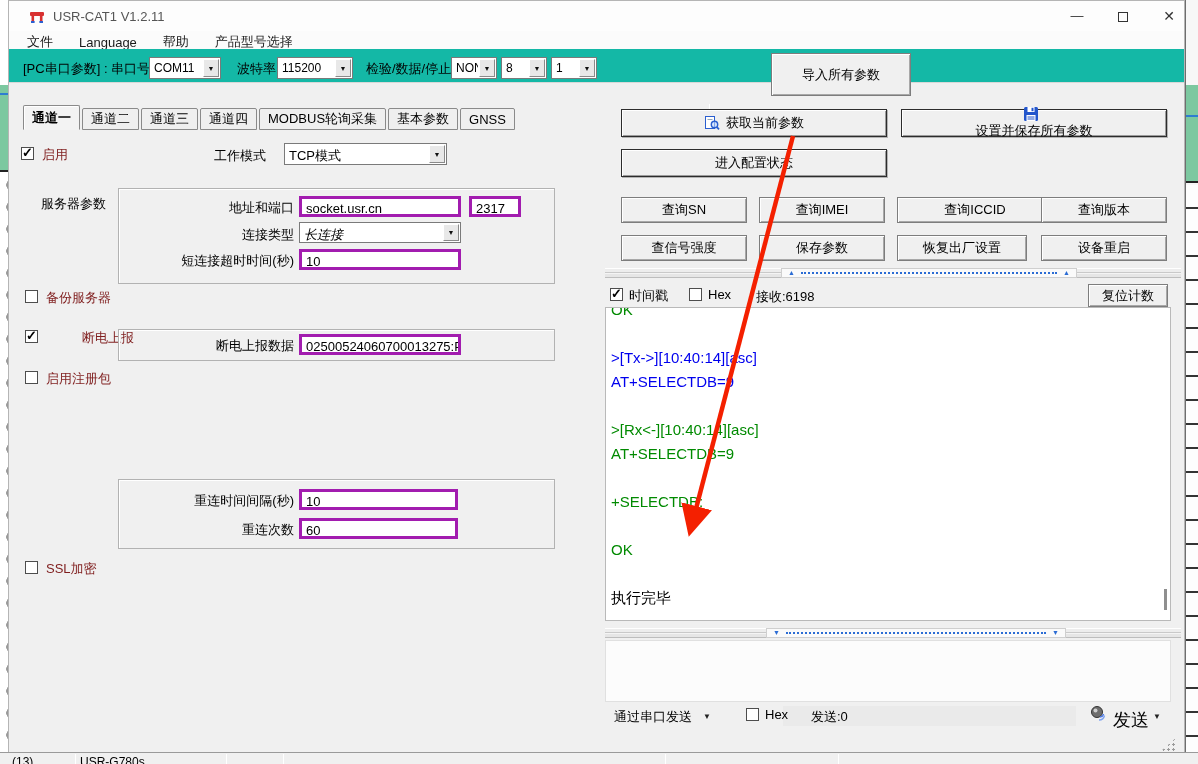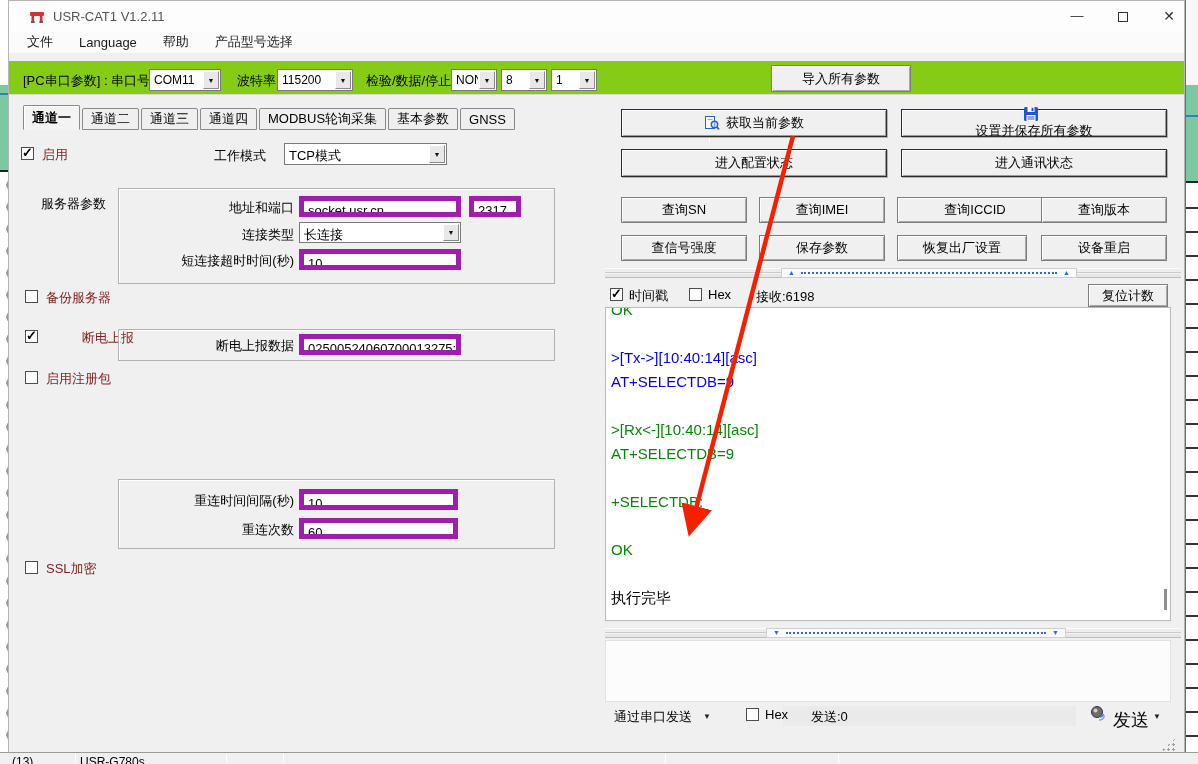--- a/index.html
+++ b/index.html
@@ -28,21 +28,21 @@
   .logo { position:absolute; left:20px; top:7px; width:16px; height:16px; }
   .wbtn { position:absolute; top:0; width:44px; height:30px; text-align:center; line-height:30px; font-size:13px; color:#333; }
   .wbtn.min { left:1046px; }
   .wbtn.max { left:1092px; }
   .wbtn.cls { left:1138px; font-size:14px; }
   .maxglyph { display:inline-block; width:10px; height:10px; border:1px solid #333; vertical-align:middle; }
 
   .menubar { position:absolute; left:0; top:30px; right:0; height:22px; background:#fbfbfb; display:flex; align-items:center; padding-left:18px; gap:26px; }
   .menu-item { font-size:13px; color:#1a1a1a; white-space:nowrap; }
 
-  .toolbar { position:absolute; left:0; top:60px; right:0; height:34px; background:#84cc16; border-bottom:1px solid #d8d8d8; }
+  .toolbar { position:absolute; left:0; top:48px; right:0; height:34px; background:#14b8a6; border-bottom:1px solid #d8d8d8; }
   .tlabel { position:absolute; top:11px; font-size:13px; color:#000; white-space:nowrap; }
 
   .combo { position:absolute; height:22px; background:#fff; border:1px solid #7a7a7a; }
   .combo .val { position:absolute; left:4px; top:3px; right:18px; font-size:12px; color:#000; overflow:hidden; white-space:nowrap; }
   .combo .dd { position:absolute; right:1px; top:1px; bottom:1px; width:16px; background:#e8e8e8;
       border:1px solid #fff; border-right-color:#8a8a8a; border-bottom-color:#8a8a8a;
       display:flex; align-items:center; justify-content:center; font-size:7px; color:#111; }
 
   .led { position:absolute; left:662px; top:62px; width:13px; height:13px; background:#00c400; border:1px solid #2a7a2a; border-radius:3px; }
   .closeport { position:absolute; left:682px; top:60px; font-size:14px; font-weight:bold; color:#0000d4; }
@@ -60,21 +60,21 @@
   .tab.active { height:25px; font-weight:bold; background:#f3f3f3; border-bottom-color:#f3f3f3; box-shadow: inset 1px 1px 0 #fff; }
 
   
   .cb { position:absolute; width:13px; height:13px; background:#fff; border:1px solid #4d4d4d; }
   .cb[data-checked="true"]::after { content:"✓"; position:absolute; left:0px; top:-3px; font-size:13px; font-weight:bold; color:#000; }
   .cblabel { position:absolute; font-size:13px; color:#7f1d1d; white-space:nowrap; }
 
   .grp { position:absolute; border:1px solid #b2b2b2; box-shadow: inset 1px 1px 0 #ffffff; }
   .flabel { position:absolute; font-size:13px; color:#000; white-space:nowrap; }
   .flabel.r { text-align:right; }
-  .tbox { position:absolute; background:#fff; border:5px solid #a21caf; height:21px; font-size:13px; color:#000; padding:2px 0 0 4px; white-space:nowrap; overflow:hidden; }
+  .tbox { position:absolute; background:#fff; border:3px solid #a21caf; height:21px; font-size:13px; color:#000; padding:2px 0 0 4px; white-space:nowrap; overflow:hidden; }
 
   
   .abtn { height:28px; }
   .sbtn { height:26px; }
 
   
   .split { position:absolute; left:604px; width:576px; height:10px;
       background:linear-gradient(#ffffff 0 1px, #ededed 1px 4px, #c9c9c9 4px 5px, #f4f4f4 5px 6px, #e6e6e6 6px 9px, #bdbdbd 9px 10px); }
   .split .handle { position:absolute; top:0; height:10px; background:#fafafa; border:1px solid #cfcfcf; display:flex; align-items:center; padding:0 6px; }
   .split .dots { flex:1; border-top:2px dotted #2b6cd4; margin:0 6px; }
@@ -163,21 +163,21 @@
         <span class="val">8</span>
         <span class="dd">▼</span>
       </div>
       <div class="combo" style="left:542px; top:8px; width:46px;">
         <span class="val">1</span>
         <span class="dd">▼</span>
       </div>
       <span class="led"></span>
       <span class="closeport">关闭串口</span>
       <span class="tsep"></span>
-      <div class="btn" style="left:762px; top:4px; width:140px; height:27px;">导入所有参数</div>
+      <div class="btn" style="left:762px; top:4px; width:140px; height:43px;">导入所有参数</div>
     </div>
 
     <div class="tabs">
       <span class="tab active">通道一</span>
       <span class="tab">通道二</span>
       <span class="tab">通道三</span>
       <span class="tab">通道四</span>
       <span class="tab">MODBUS轮询采集</span>
       <span class="tab">基本参数</span>
       <span class="tab">GNSS</span>
@@ -190,21 +190,21 @@
       <span class="val" style="font-size:13px;">TCP模式</span>
       <span class="dd">▼</span>
     </div>
 
     <span class="flabel" style="left:32px; top:194px;">服务器参数</span>
     <div class="grp" style="left:109px; top:187px; width:437px; height:96px;"></div>
     <span class="flabel r" style="left:109px; top:198px; width:176px;">地址和端口</span>
     <div class="tbox" style="left:290px; top:195px; width:162px;">socket.usr.cn</div>
     <div class="tbox" style="left:460px; top:195px; width:52px;">2317</div>
     <span class="flabel r" style="left:109px; top:225px; width:176px;">连接类型</span>
-    <div class="combo" style="left:290px; top:221px; width:162px; height:21px;">
+    <div class="combo" style="left:290px; top:221px; width:162px; height:21px;font-style:italic;">
       <span class="val" style="font-size:13px;">长连接</span>
       <span class="dd">▼</span>
     </div>
     <span class="flabel r" style="left:109px; top:251px; width:176px;">短连接超时时间(秒)</span>
     <div class="tbox" style="left:290px; top:248px; width:162px;">10</div>
 
     <span class="cb" style="left:16px; top:289px;" data-checked="false"></span>
     <span class="cblabel" style="left:37px; top:288px;">备份服务器</span>
 
     <span class="cb" style="left:16px; top:329px;" data-checked="true"></span>
@@ -243,21 +243,20 @@
           <rect x="4.5" y="1" width="7" height="5" fill="#fff"></rect>
           <rect x="8.5" y="1.8" width="2" height="3.4" fill="#2255cc"></rect>
           <rect x="3.5" y="9" width="9" height="6" fill="#fff"></rect>
           <line x1="4.5" y1="11" x2="11.5" y2="11" stroke="#2255cc"></line>
           <line x1="4.5" y1="13" x2="11.5" y2="13" stroke="#2255cc"></line>
         </svg>
       </span>
       <span>设置并保存所有参数</span>
     </div>
     <div class="btn btn-dark abtn" style="left:612px; top:148px; width:266px;">进入配置状态</div>
-    <div class="btn btn-dark abtn" style="left:892px; top:148px; width:266px;">进入通讯状态</div>
 
     <div class="btn sbtn" style="left:612px; top:196px; width:126px;">查询SN</div>
     <div class="btn sbtn" style="left:750px; top:196px; width:126px;">查询IMEI</div>
     <div class="btn sbtn" style="left:888px; top:196px; width:156px;text-align:center;">查询ICCID</div>
     <div class="btn sbtn" style="left:1032px; top:196px; width:126px;">查询版本</div>
     <div class="btn sbtn" style="left:612px; top:234px; width:126px;">查信号强度</div>
     <div class="btn sbtn" style="left:750px; top:234px; width:126px;">保存参数</div>
     <div class="btn sbtn" style="left:888px; top:234px; width:130px;">恢复出厂设置</div>
     <div class="btn sbtn" style="left:1032px; top:234px; width:126px;">设备重启</div>
 

